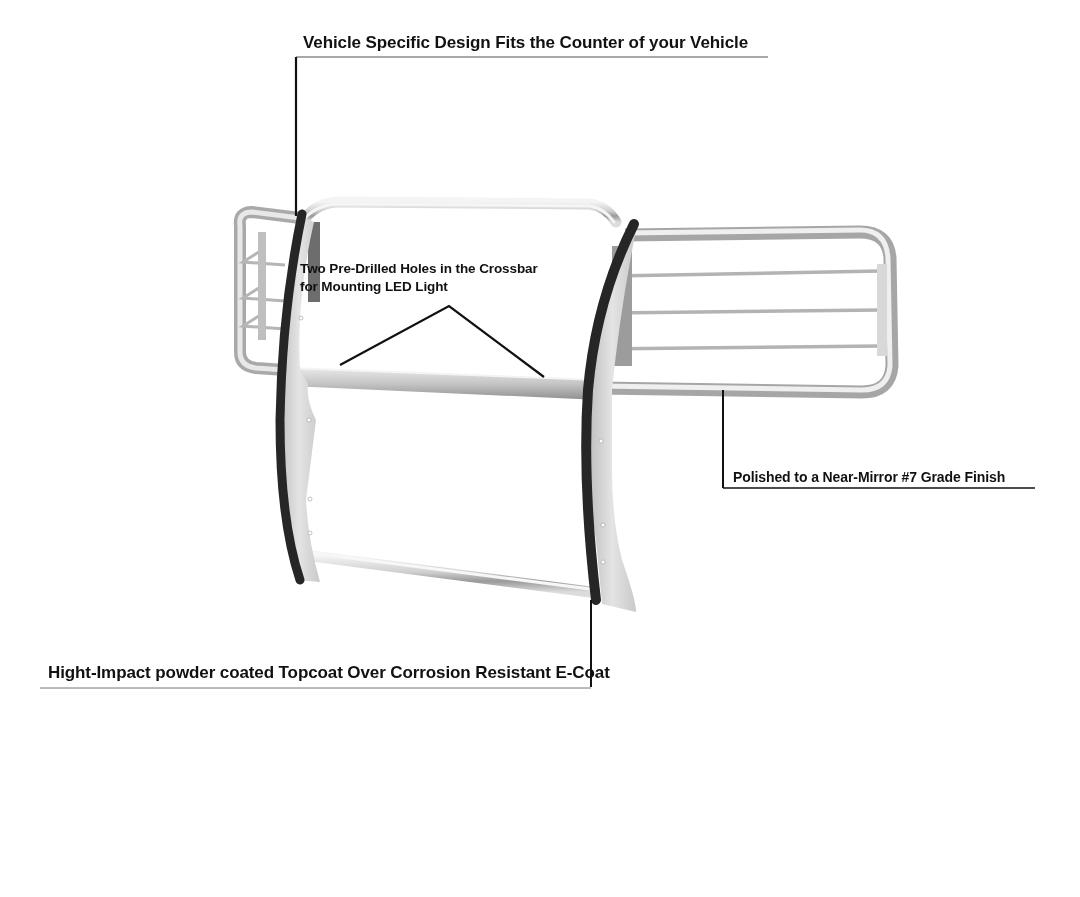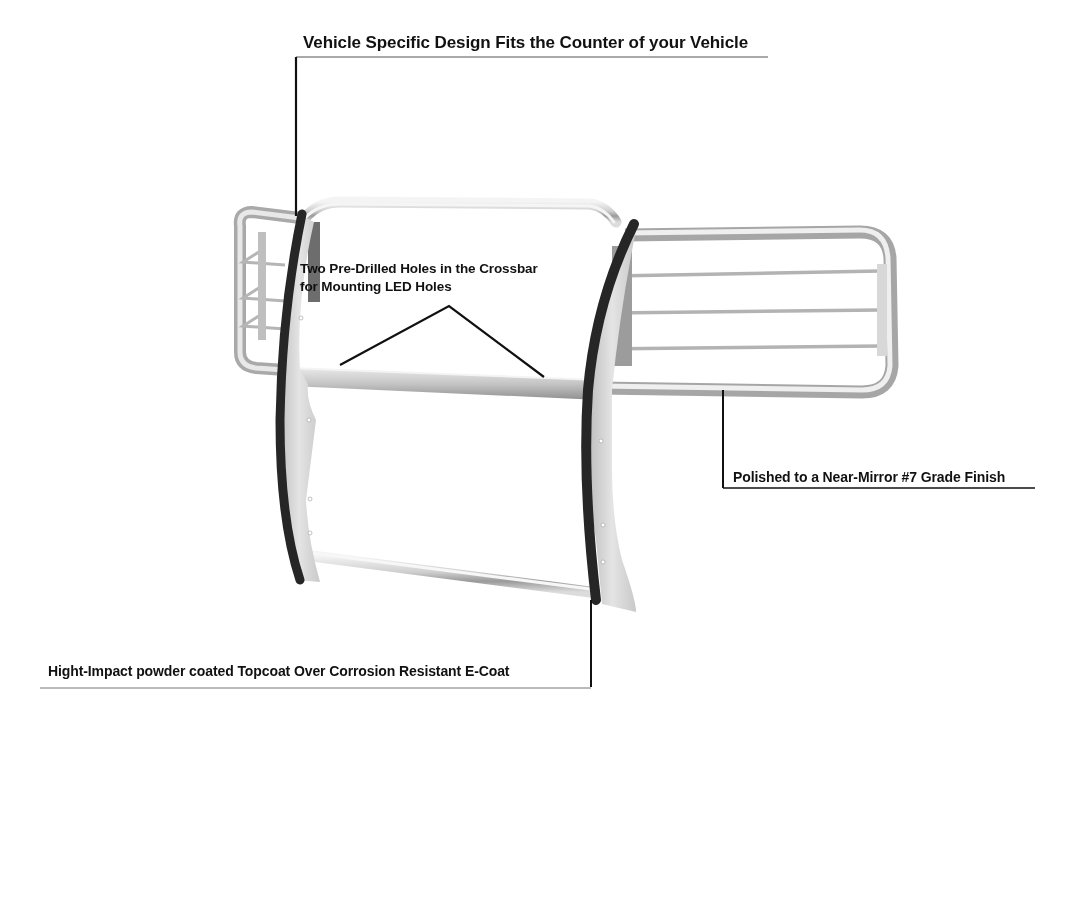--- a/index.html
+++ b/index.html
@@ -3,21 +3,21 @@
 <meta charset="utf-8">
 <style>
   html, body { margin: 0; padding: 0; background: #ffffff; }
   body { width: 1080px; height: 897px; position: relative; overflow: hidden;
          font-family: "Liberation Sans", "DejaVu Sans", sans-serif; }
   .stage { position: absolute; left: 0; top: 0; width: 1080px; height: 897px; }
   .label { position: absolute; font-weight: bold; color: #111; white-space: nowrap; letter-spacing: -0.1px; }
   #lbl-top { left: 303px; top: 33px; font-size: 17px; }
   #lbl-mid { left: 300px; top: 260px; width: 290px; text-align: left; font-size: 13.5px; line-height: 18px; }
   #lbl-right { left: 733px; top: 469px; font-size: 14px; }
-  #lbl-bottom { left: 48px; top: 663px; font-size: 14px; }
+  #lbl-bottom { left: 48px; top: 663px; font-size: 17px; }
   svg { position: absolute; left: 0; top: 0; }
 </style>
 </head>
 <body>
 
 <div class="stage">
 
   <svg width="1080" height="897" viewBox="0 0 1080 897">
     <defs>
       <linearGradient id="tubeH" x1="0" y1="0" x2="0" y2="1">
@@ -111,20 +111,20 @@
 
       <line x1="591" y1="600" x2="591" y2="687" stroke-width="2"></line>
       <line x1="40" y1="688" x2="591" y2="688" stroke-width="1" stroke="#777"></line>
     </g>
   </svg>
 
   <div class="label" id="lbl-top">Vehicle Specific Design Fits the Counter of your Vehicle</div>
 
   <div class="label" id="lbl-mid">
     <div>Two Pre-Drilled Holes in the Crossbar</div>
-    <div>for Mounting LED Holes</div>
+    <div>for Mounting LED Light</div>
   </div>
 
   <div class="label" id="lbl-right">Polished to a Near-Mirror #7 Grade Finish</div>
 
   <div class="label" id="lbl-bottom">Hight-Impact powder coated Topcoat Over Corrosion Resistant E-Coat</div>
 
 </div>
 
 </body></html>

